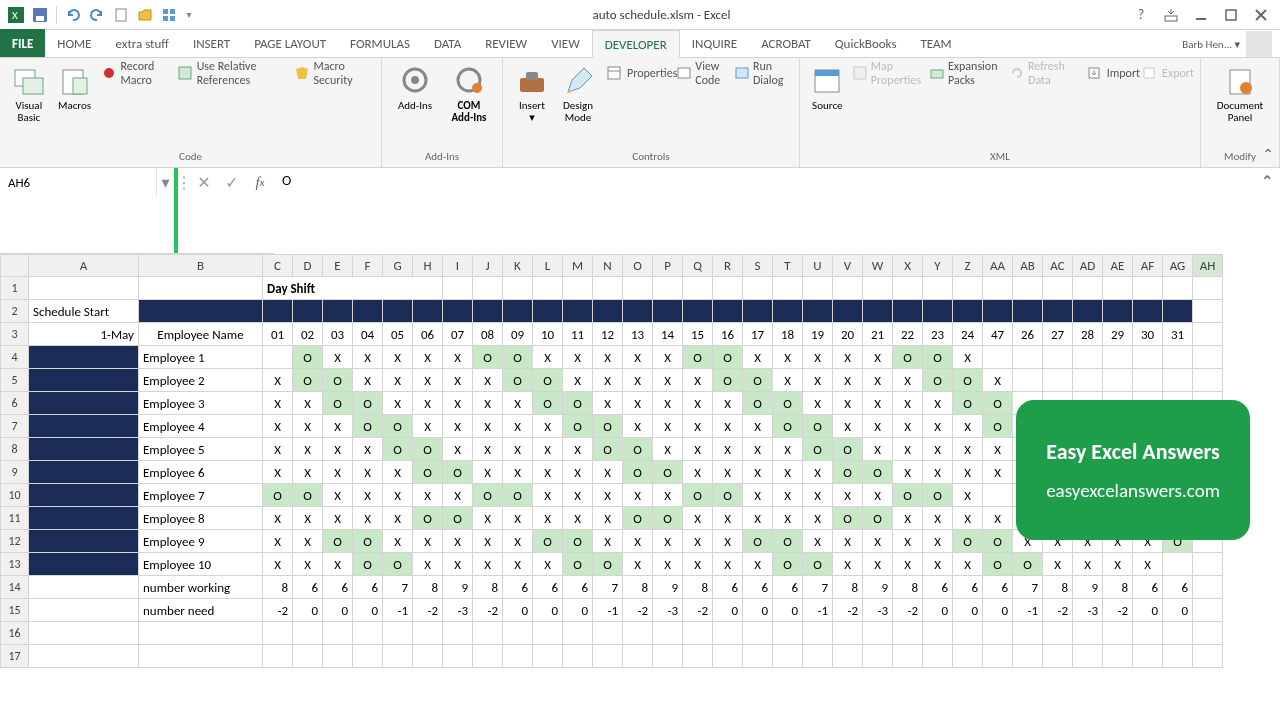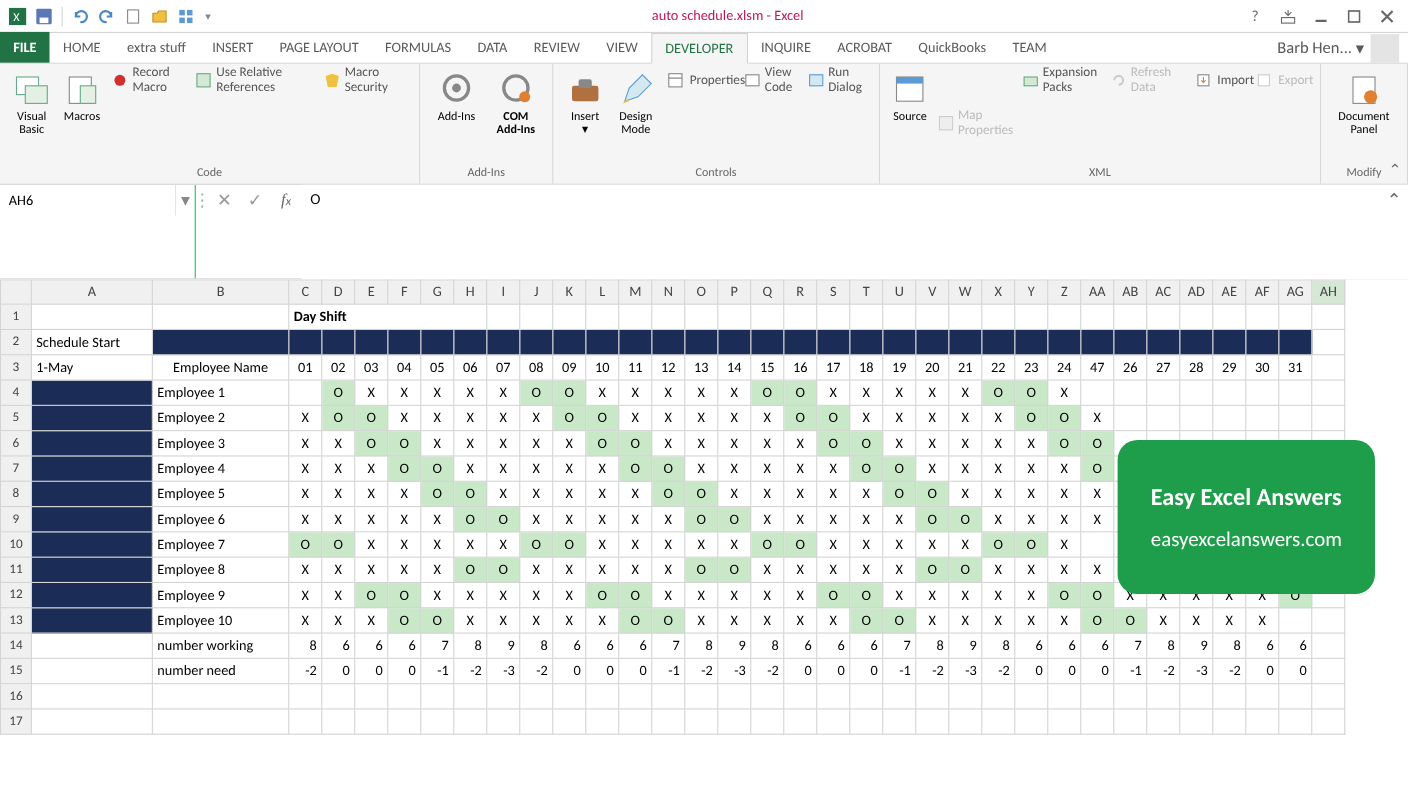--- a/index.html
+++ b/index.html
@@ -3,49 +3,49 @@
 <meta charset="utf-8">
 <style>
   * { margin:0; padding:0; box-sizing:border-box; font-family:"Segoe UI","Calibri",Arial,sans-serif; }
   html,body{ width:1280px; height:720px; overflow:hidden; background:#fff; }
 
   
   .titlebar{height:30px;background:#fff;display:flex;align-items:center;border-bottom:1px solid #d4d4d4;}
   .qat{display:flex;align-items:center;height:100%;padding-left:4px;}
   .qat .ico{width:20px;height:20px;margin:0 2px;display:flex;align-items:center;justify-content:center;cursor:pointer;}
   .qat .sep{width:1px;height:18px;background:#d4d4d4;margin:0 4px;}
-  .titlecenter{flex:1;text-align:center;font-size:13px;color:#be185d;}
+  .titlecenter{flex:1;text-align:center;font-size:13px;color:#404040;}
   .winbtns{display:flex;align-items:center;padding-right:4px;}
   .winbtns .wbtn{width:30px;height:26px;display:flex;align-items:center;justify-content:center;cursor:pointer;font-size:14px;color:#666;}
 
   
   .tabs{height:28px;background:#fff;display:flex;align-items:flex-end;border-bottom:1px solid #d4d4d4;padding-left:0;}
   .tab{height:28px;padding:0 12px;font-size:13px;color:#5a5a5a;display:flex;align-items:center;cursor:pointer;}
   .tab.file{background:#217346;color:#fff;font-weight:600;}
   .tab.active{color:#217346;border:1px solid #d4d4d4;border-bottom:1px solid #f5f5f5;background:#f5f5f5;position:relative;top:1px;}
   .tabspacer{flex:1;}
-  .tabuser{padding-right:8px;font-size:15px;color:#5a5a5a;display:flex;align-items:center;}
+  .tabuser{padding-right:8px;font-size:11px;color:#5a5a5a;display:flex;align-items:center;}
   .userbox{width:26px;height:26px;background:#e4e4e4;margin-left:6px;}
 
   
   .ribbon{height:110px;background:#f5f5f5;border-bottom:1px solid #d4d4d4;display:flex;position:relative;}
   .group{border-right:1px solid #d9d9d9;display:flex;flex-direction:column;padding:4px 6px 0;}
   .group .row{display:flex;}
   .group .lbl{font-size:11px;color:#666;text-align:center;padding:2px 0 4px;}
   .big{display:flex;flex-direction:column;align-items:center;width:54px;cursor:pointer;}
   .big .icn{width:32px;height:32px;margin:4px 0 2px;display:flex;align-items:center;justify-content:center;}
   .big .txt{font-size:11px;text-align:center;line-height:12px;}
   .verlist{display:flex;flex-direction:row;margin-left:4px;}
   .verlist .item{display:flex;align-items:center;font-size:12px;color:#555;height:22px;cursor:pointer;}
   .verlist .item .icn{width:18px;height:18px;margin-right:4px;display:flex;align-items:center;justify-content:center;}
   .ribcollapse{position:absolute;right:6px;bottom:4px;font-size:14px;color:#666;cursor:pointer;}
 
   
   .fbar{height:86px;border-bottom:1px solid #d4d4d4;display:flex;}
-  .namebox{width:178px;border-right:1px solid #22c55e;display:flex;align-items:flex-start;}
+  .namebox{width:178px;border-right:4px solid #22c55e;display:flex;align-items:flex-start;}
   .namebox input{width:100%;height:28px;border:none;padding:0 8px;font-size:13px;outline:none;}
   .namebox .dd{width:20px;height:28px;display:flex;align-items:center;justify-content:center;color:#888;cursor:pointer;border-left:1px solid #e4e4e4;}
   .fxsep{width:12px;height:28px;display:flex;align-items:center;justify-content:center;color:#aaa;}
   .fxbtn{width:28px;height:28px;display:flex;align-items:center;justify-content:center;color:#999;cursor:pointer;}
   .fxbtn.fx{font-style:italic;font-family:"Times New Roman",serif;font-size:15px;color:#666;}
   .fxinput{flex:1;position:relative;}
   .fxinput textarea{width:100%;height:86px;border:none;resize:none;padding:4px 8px;font-size:14px;outline:none;}
   .fxexpand{position:absolute;right:6px;top:4px;color:#666;cursor:pointer;}
 
   
@@ -308,21 +308,21 @@
       <div class="big">
         <div class="icn">
             <svg width="32" height="32">
               <rect x="4" y="4" width="24" height="22" fill="#fff" stroke="#888"></rect>
               <rect x="4" y="4" width="24" height="6" fill="#5b9bd5"></rect>
             </svg>
           </div>
         <div class="txt">Source</div>
       </div>
       <div class="verlist" style="margin-right:4px;">
-        <div class="item" style="color:#bbb;margin-top:39px;">
+        <div class="item" style="color:#bbb;">
             <div class="icn">
               <svg width="14" height="14">
                 <rect x="1" y="1" width="12" height="12" fill="#eee" stroke="#ccc"></rect>
               </svg>
             </div>
             <span>Map Properties</span>
           </div>
         <div class="item">
             <div class="icn">
               <svg width="14" height="14">
@@ -540,21 +540,21 @@
           <td class="navyblock"></td>
           <td class="navyblock"></td>
           <td class="navyblock"></td>
           <td class="navyblock"></td>
           <td class="navyblock"></td>
           <td class="navyblock"></td>
           <td></td>
         </tr>
         <tr class="headrow">
           <th>3</th>
-          <td style="text-align:left;">1-May</td>
+          <td style="text-align:right;">1-May</td>
           <td class="empname">Employee Name</td>
           <td>01</td>
           <td>02</td>
           <td>03</td>
           <td>04</td>
           <td>05</td>
           <td>06</td>
           <td>07</td>
           <td>08</td>
           <td>09</td>

